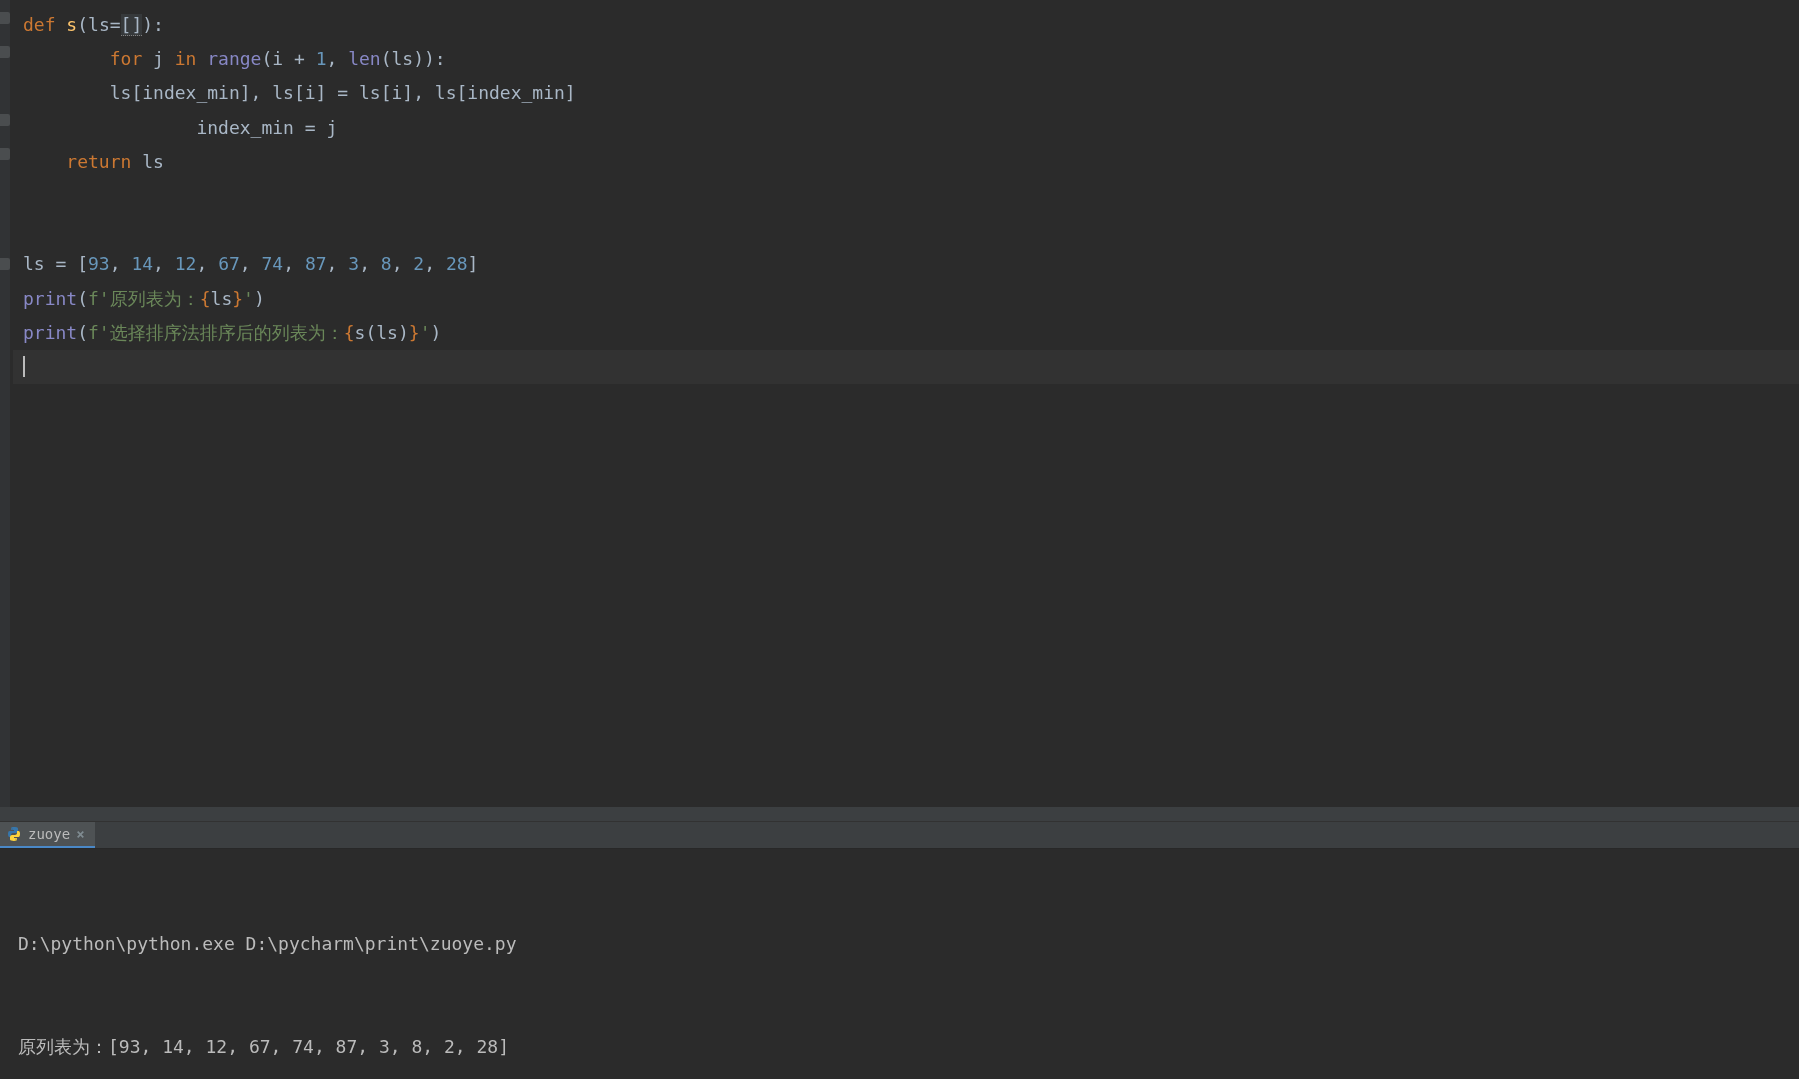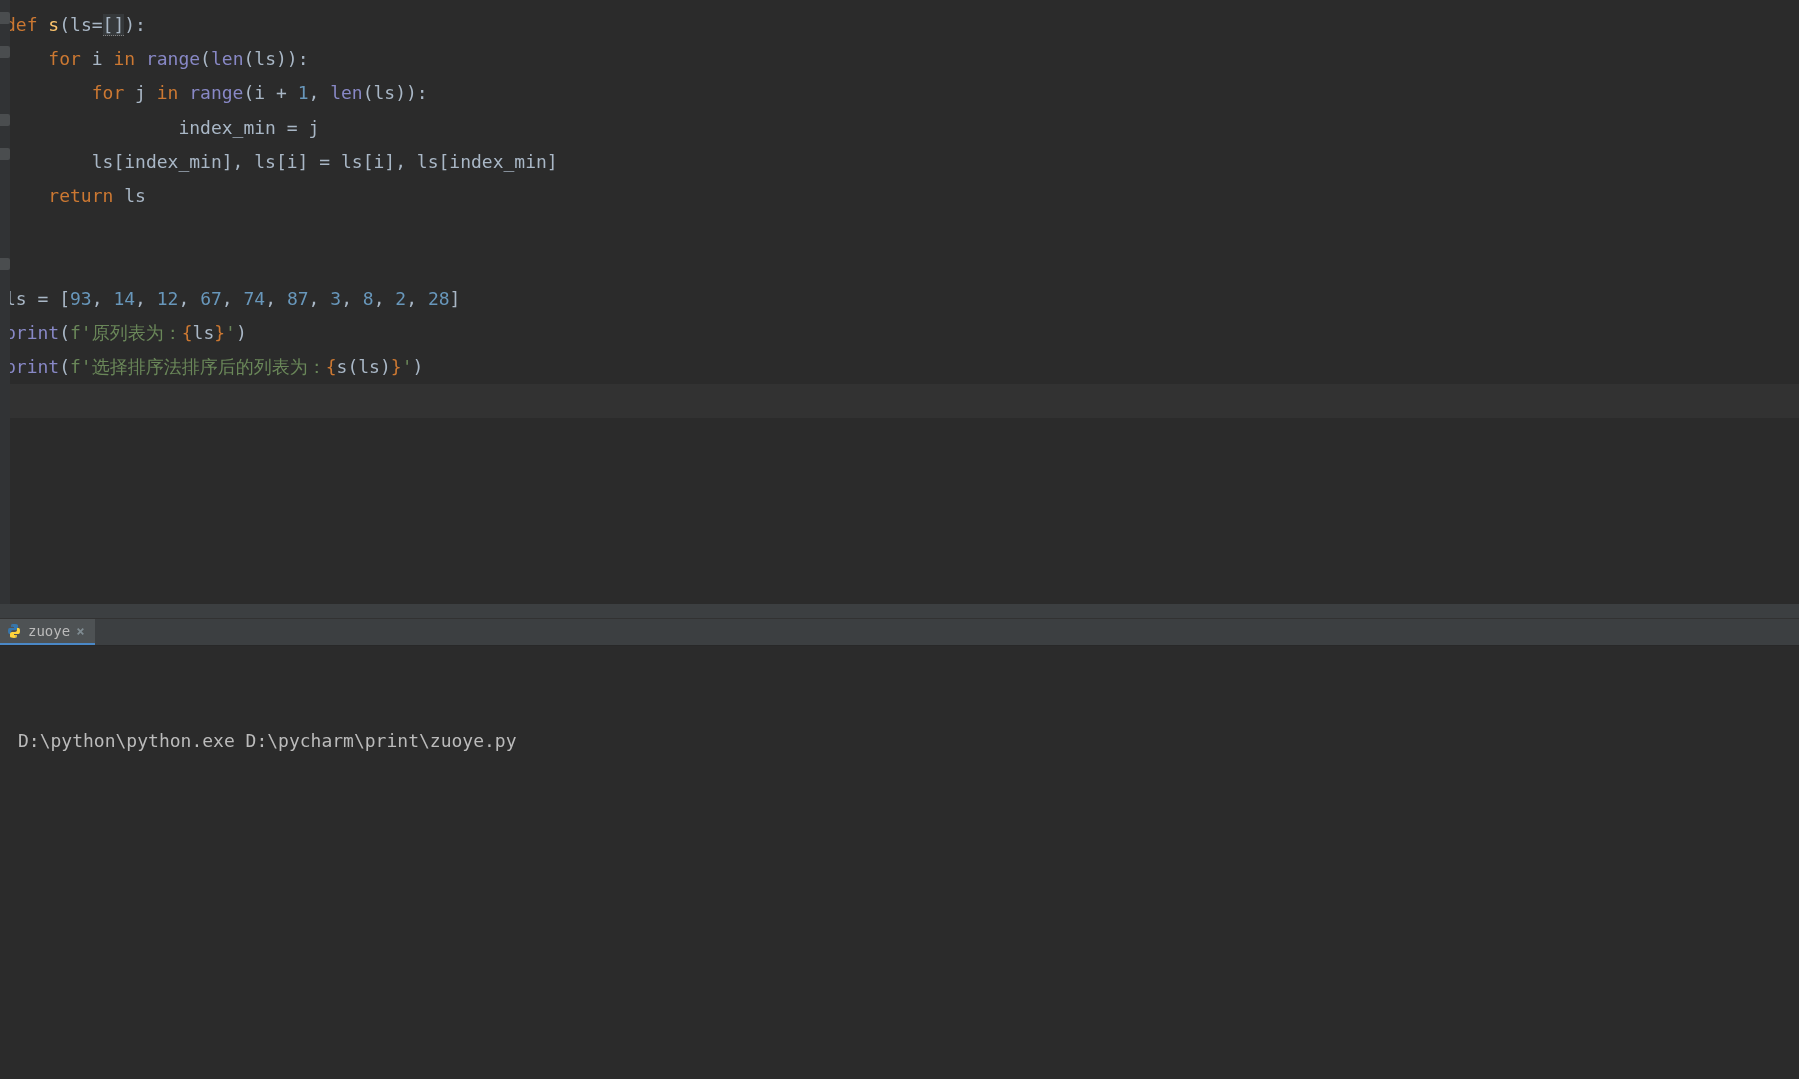--- a/index.html
+++ b/index.html
@@ -7,22 +7,22 @@
       background: #2b2b2b;
       font-family: 'Consolas', 'Monaco', monospace;
       font-size: 18px;
       line-height: 1.9;
       color: #a9b7c6;
       width: 1799px;
       height: 1079px;
       overflow: hidden;
     }
     .editor {
-      padding: 8px 1px;
-      height: 604px;
+      padding: 8px 19px;
+      height: 807px;
       position: relative;
     }
     .gutter {
       position: absolute;
       left: 0;
       top: 0;
       width: 10px;
       height: 100%;
       background: #313335;
     }
@@ -110,24 +110,23 @@
 
 <div class="editor">
   <div class="gutter">
     <div class="gutter-marker" style="top:12px"></div>
     <div class="gutter-marker" style="top:46px"></div>
     <div class="gutter-marker" style="top:114px"></div>
     <div class="gutter-marker" style="top:148px"></div>
     <div class="gutter-marker" style="top:258px"></div>
   </div>
   <div class="code-line"><span class="kw-orange">def </span><span class="fn-name">s</span><span class="param">(ls</span><span class="ident">=</span><span class="default-hint">[]</span><span class="punct">):</span></div>
-  <div class="code-line"><span>    </span><span class="kw-orange">for </span><span class="ident">i </span><span class="kw-orange">in </span><span class="builtin">range</span><span class="punct">(</span><span class="builtin">len</span><span class="punct">(ls)):</span></div>
   <div class="code-line"><span>        </span><span class="kw-orange">for </span><span class="ident">j </span><span class="kw-orange">in </span><span class="builtin">range</span><span class="punct">(i + </span><span class="num">1</span><span class="punct">, </span><span class="builtin">len</span><span class="punct">(ls)):</span></div>
+  <div class="code-line"><span>        </span><span class="ident">ls[index_min], ls[i] = ls[i], ls[index_min]</span></div>
   <div class="code-line"><span>                </span><span class="ident">index_min = j</span></div>
-  <div class="code-line"><span>        </span><span class="ident">ls[index_min], ls[i] = ls[i], ls[index_min]</span></div>
   <div class="code-line"><span>    </span><span class="kw-orange">return </span><span class="ident">ls</span></div>
   <div class="code-line">&nbsp;</div>
   <div class="code-line">&nbsp;</div>
   <div class="code-line"><span class="ident">ls = [</span><span class="num">93</span><span>, </span><span class="num">14</span><span>, </span><span class="num">12</span><span>, </span><span class="num">67</span><span>, </span><span class="num">74</span><span>, </span><span class="num">87</span><span>, </span><span class="num">3</span><span>, </span><span class="num">8</span><span>, </span><span class="num">2</span><span>, </span><span class="num">28</span><span class="punct">]</span></div>
   <div class="code-line"><span class="builtin">print</span><span class="punct">(</span><span class="str-green">f'</span><span class="str-green">原列表为：</span><span class="fstring-brace">{</span><span class="ident">ls</span><span class="fstring-brace">}</span><span class="str-green">'</span><span class="punct">)</span></div>
   <div class="code-line"><span class="builtin">print</span><span class="punct">(</span><span class="str-green">f'</span><span class="str-green">选择排序法排序后的列表为：</span><span class="fstring-brace">{</span><span class="ident">s</span><span class="punct">(</span><span class="ident">ls</span><span class="punct">)</span><span class="fstring-brace">}</span><span class="str-green">'</span><span class="punct">)</span></div>
   <div class="code-line caret-line"><span class="caret"></span></div>
 </div>
 
 <div class="divider-gap"></div>
@@ -140,15 +139,16 @@
           <path fill="#ffd43b" d="M8 15c2 0 3-.4 3-1.4V12H8v-1h4.5c1 0 1.5-1 1.5-3s-.5-3-1.5-3H11v2c0 1.2-.9 2-2 2H6c-1 0-2 .8-2 2v2.6C4 14.6 6 15 8 15zm2-1.5a.5.5 0 110-1 .5.5 0 010 1z"></path>
         </svg>
     </span>
     <span>zuoye</span>
     <span class="tab-close">×</span>
   </div>
 </div>
 
 <div class="console">
   <div class="path">D:\python\python.exe D:\pycharm\print\zuoye.py</div>
+  <div>原列表为：[93, 14, 12, 67, 74, 87, 3, 8, 2, 28]</div>
   <div>&nbsp;</div>
   
 </div>
 
 </body></html>

